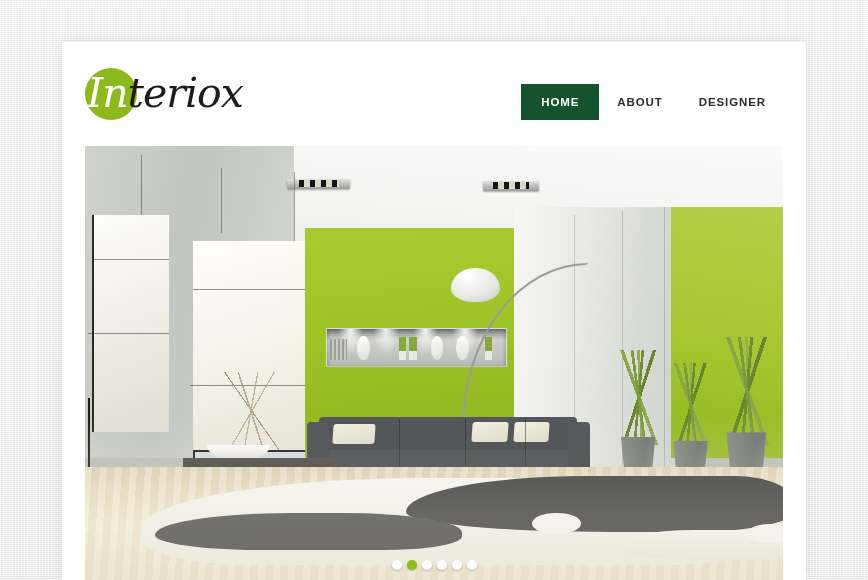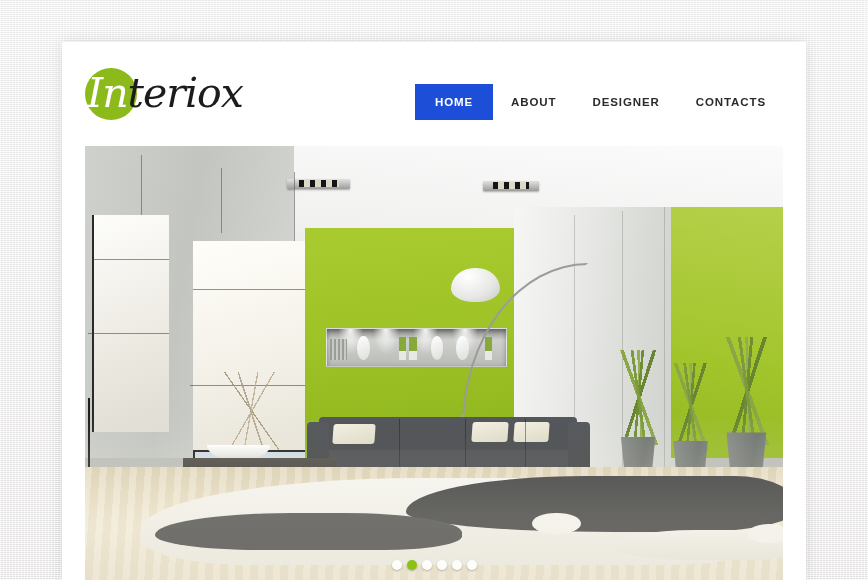--- a/index.html
+++ b/index.html
@@ -77,21 +77,21 @@
     font-size:11.5px;
     font-weight:bold;
     letter-spacing:.9px;
     color:#2b2b2b;
     text-transform:uppercase;
     cursor:pointer;
     white-space:nowrap;
     user-select:none;
   }
   .nav-item.active {
-    background:#1d4ed8;
+    background:#14532d;
     color:#ffffff;
     padding:0 20px;
   }
 
   
   .slider {
     position:relative;
     margin:0 23px;
     height:434px;
     overflow:hidden;
@@ -346,21 +346,20 @@
 
     <div class="logo">
       <div class="logo-circle"></div>
       <div class="logo-text"><span class="lt-in">In</span><span class="lt-rest">teriox</span></div>
     </div>
 
     <nav class="nav">
       <div class="nav-item active">HOME</div>
       <div class="nav-item">ABOUT</div>
       <div class="nav-item">DESIGNER</div>
-      <div class="nav-item">CONTACTS</div>
     </nav>
 
   </div>
 
   <div class="slider">
 
     <div class="photo">
 
       <div class="ph-ceiling"></div>
       <div class="ph-leftwall"></div>

